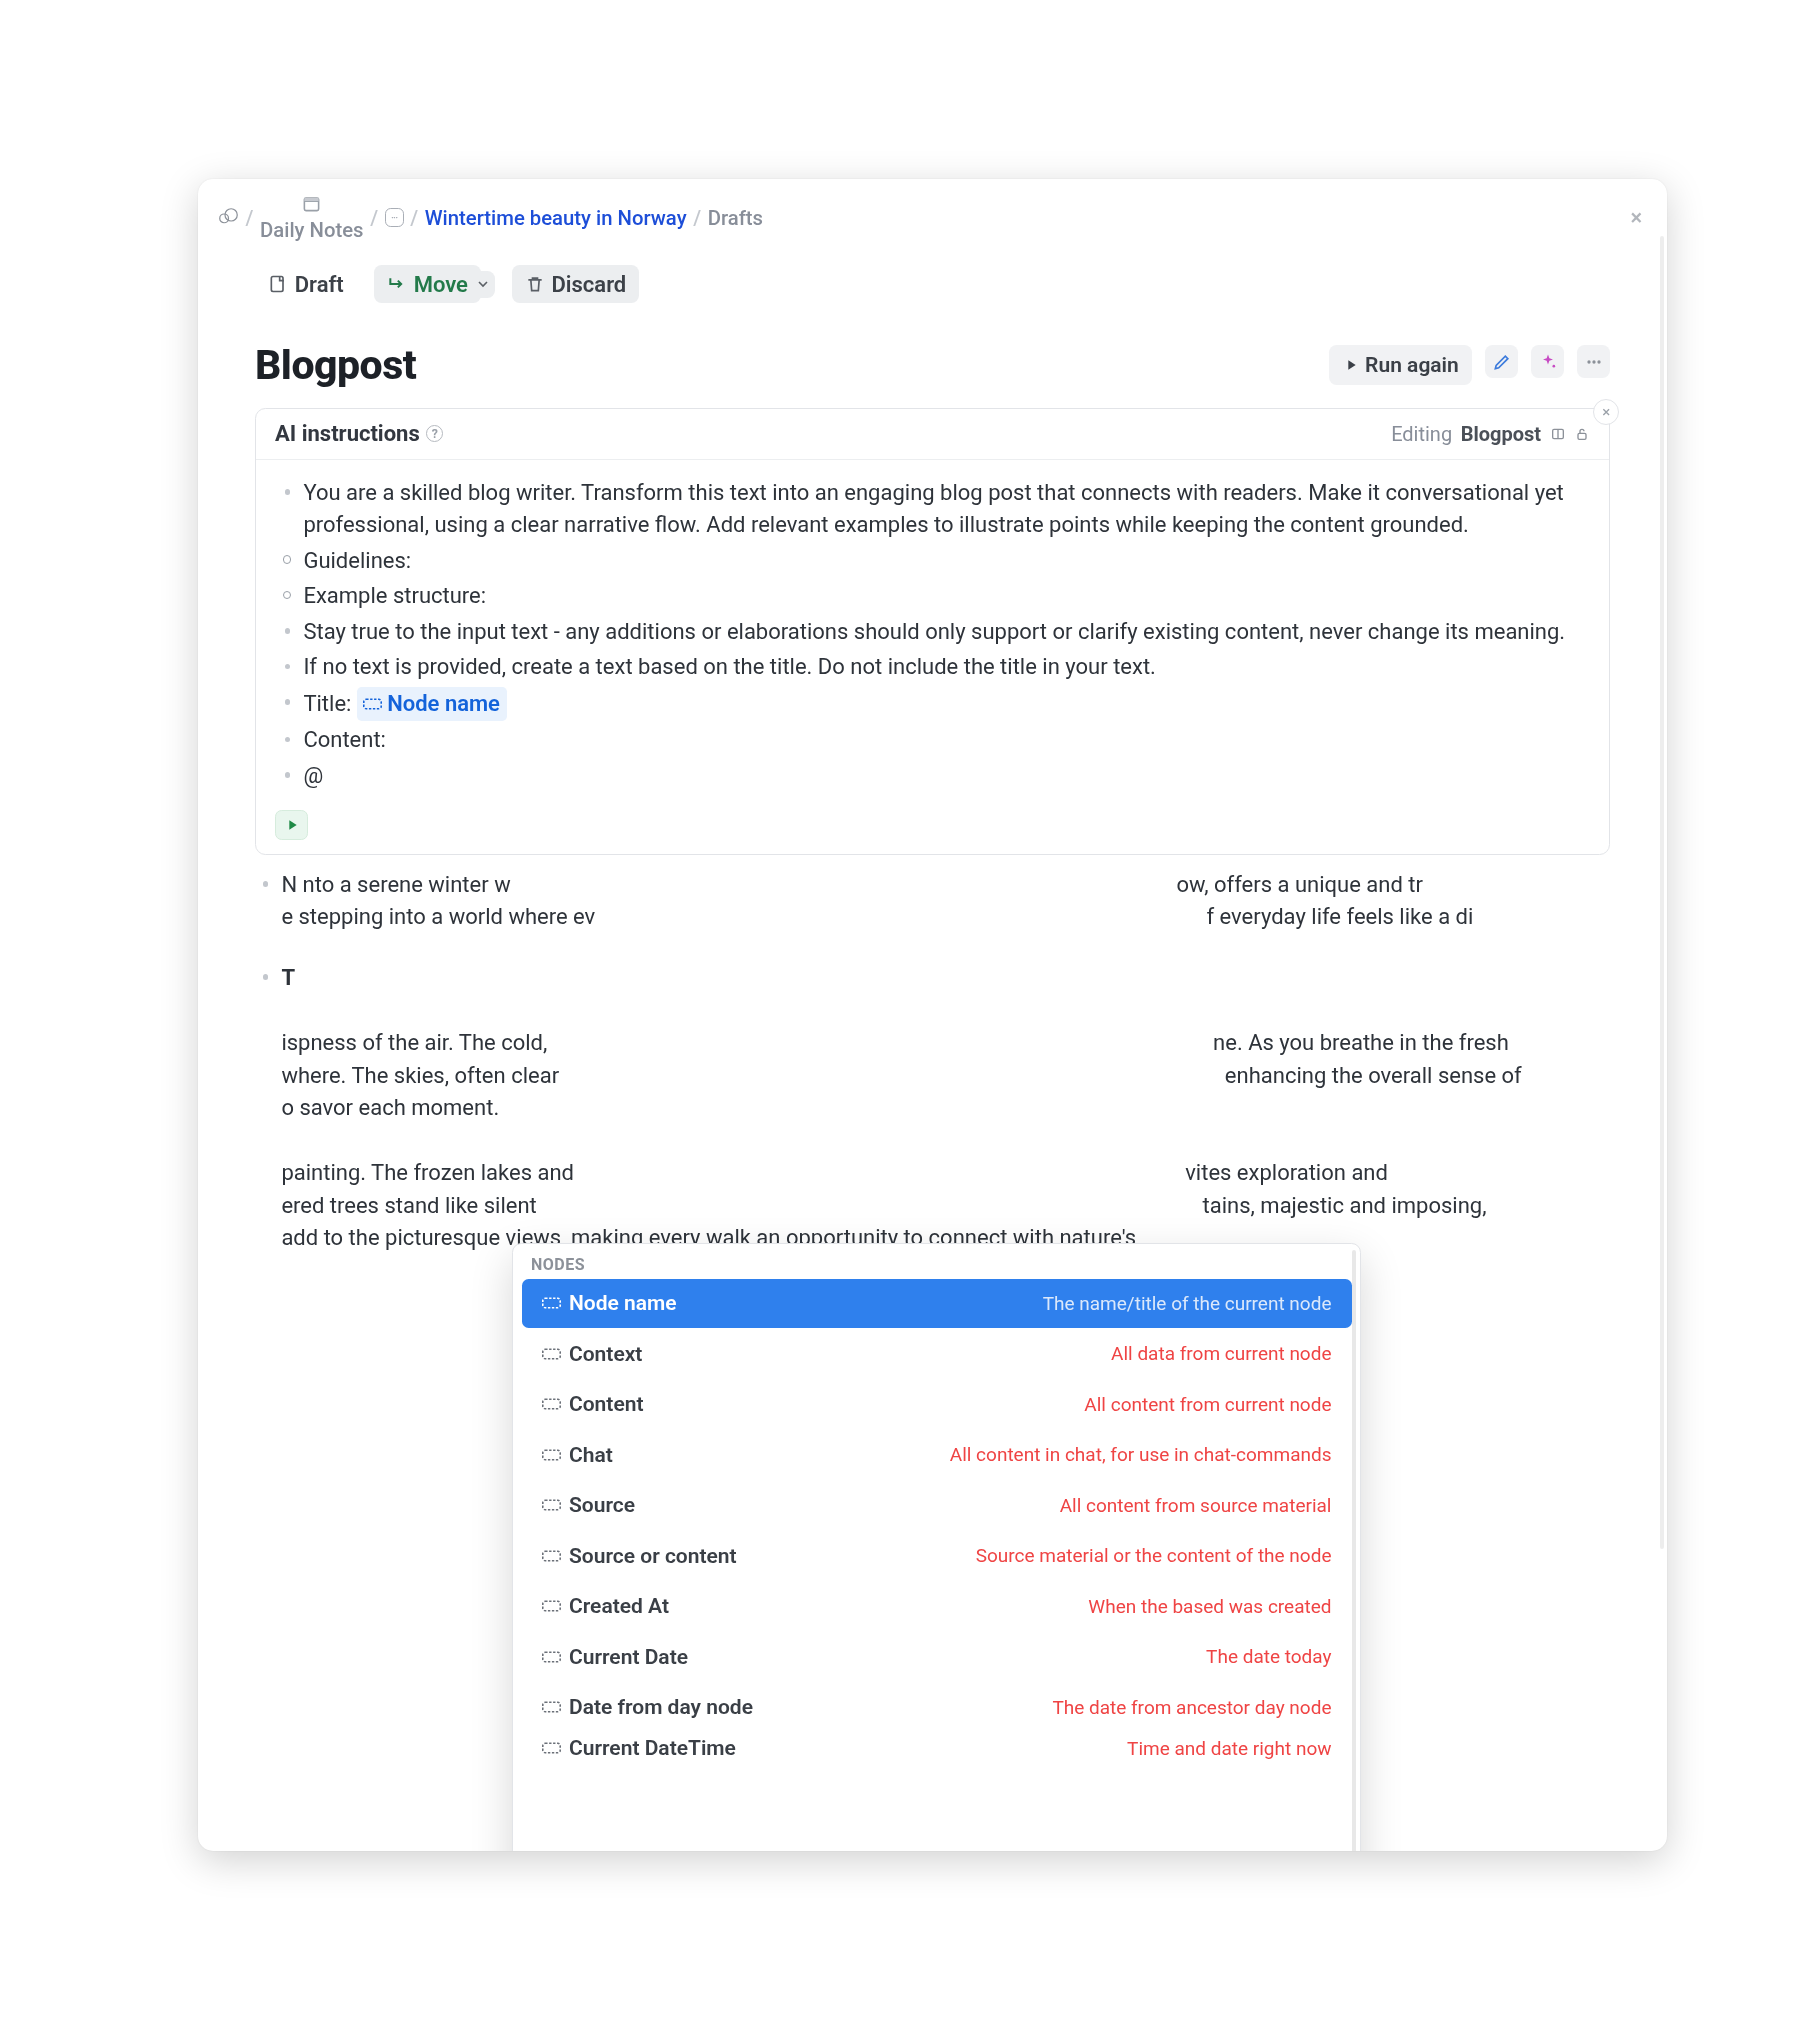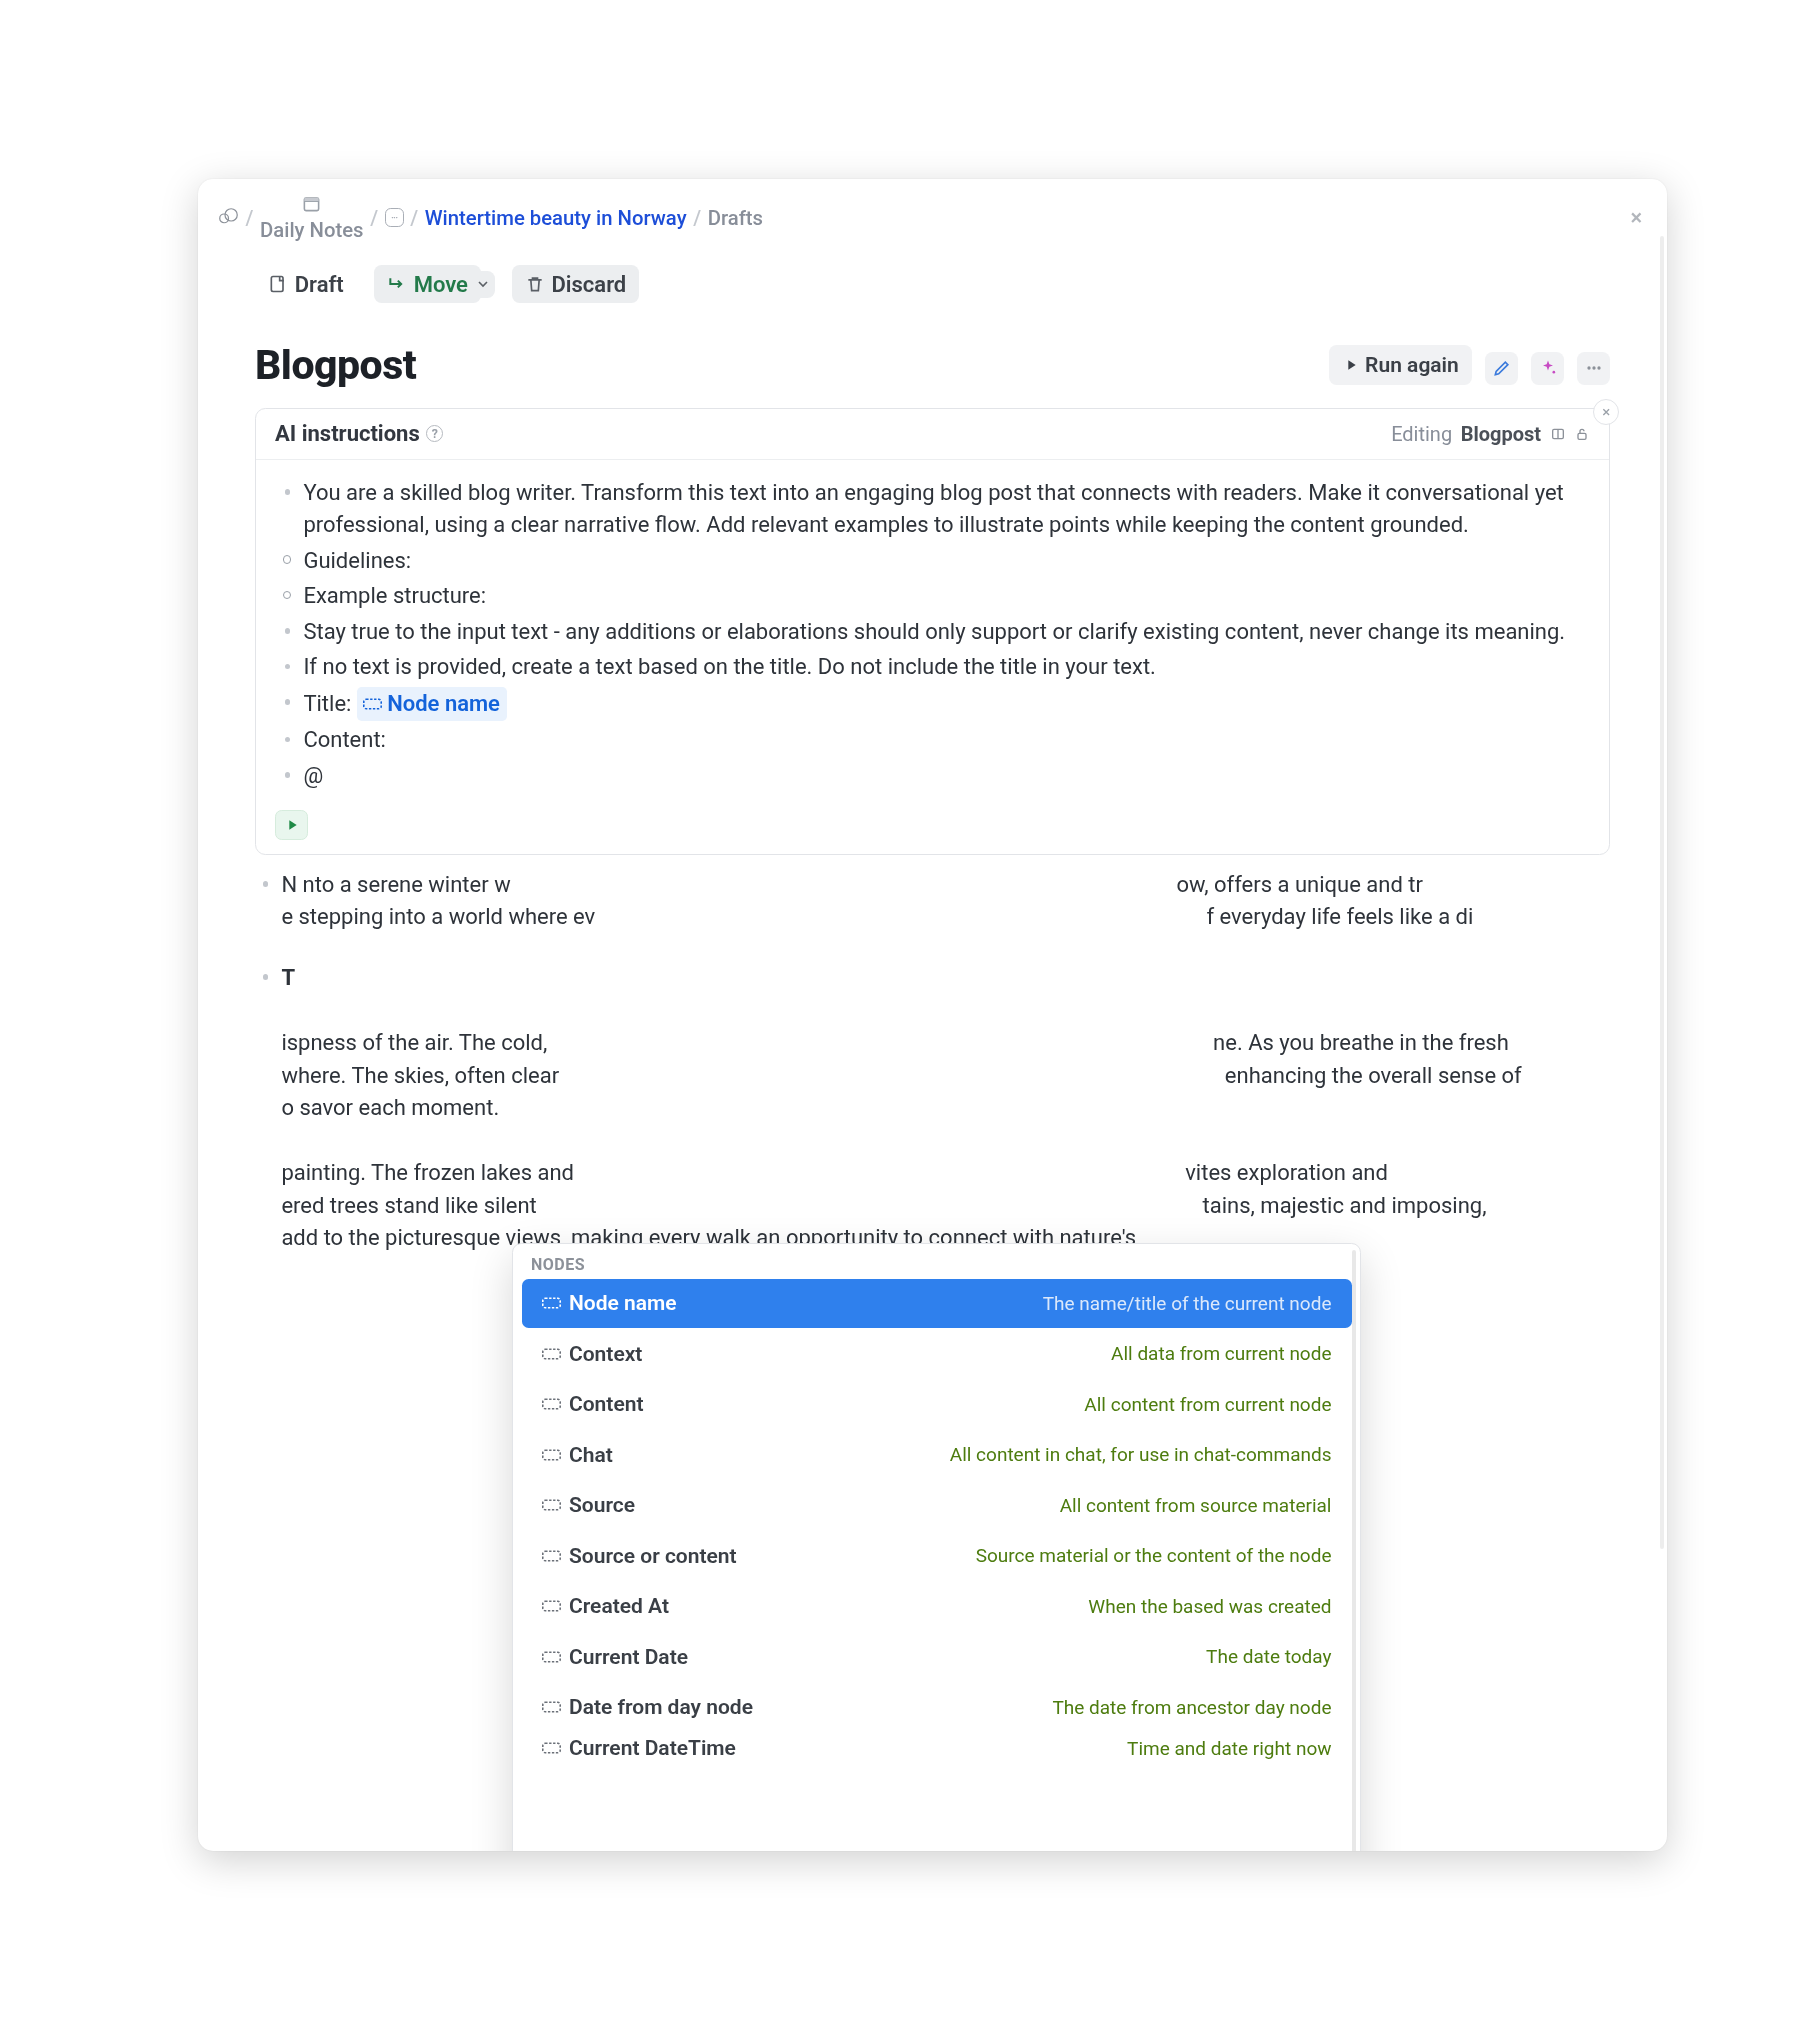--- a/index.html
+++ b/index.html
@@ -77,21 +77,21 @@
     display:inline-flex; align-items:center; justify-content:center;
     margin-left:-9.4px;
   }
   .move-group { display:inline-flex; align-items:center; }
   
   .title-row {
     display:flex; align-items:center; justify-content:space-between;
     padding: 33px 57px 19px 57px;
   }
   .page-title { font-size: 41px; font-weight: 800; color:#1d2127; letter-spacing:-0.5px;}
-  .title-actions { display:flex; align-items:flex-end; gap:13px; }
+  .title-actions { display:flex; align-items:flex-start; gap:13px; }
   .pill {
     display:inline-flex; align-items:center; gap:6.6px;
     background:#f1f2f4; padding:7.6px 13.2px; border-radius:7.6px;
     font-size:21px; font-weight:600; color:#3b4047;
   }
   .iconbtn {
     width:33px; height:33px; border-radius:7.6px; background:#f1f2f4;
     display:inline-flex; align-items:center; justify-content:center;
   }
   
@@ -176,21 +176,21 @@
     font-size:16px; font-weight:700; color:#8c9199; letter-spacing:0.5px;
   }
   .dd-item {
     display:flex; align-items:center; justify-content:space-between;
     padding: 12.3px 20px;
     margin: 1.9px 8.5px;
     border-radius:6.6px;
     font-size:21px;
   }
   .dd-item .left { display:flex; align-items:center; gap:8.5px; font-weight:600; color:#3a3f46;}
-  .dd-item .desc { color:#4d7c0f; font-size:19px;}
+  .dd-item .desc { color:#ef4444; font-size:19px;}
   .dd-item.active { background:#2f80ed; }
   .dd-item.active .left { color:#fff; }
   .dd-item.active .desc { color:#dbe8fb; }
   .chip-icon {
     display:inline-flex; align-items:center; justify-content:center;
     width:19px; height:14px;
   }
   .chip-icon svg { width:100%; height:100%; }
   
   .icn { width:20px; height:20px; display:inline-block; }

